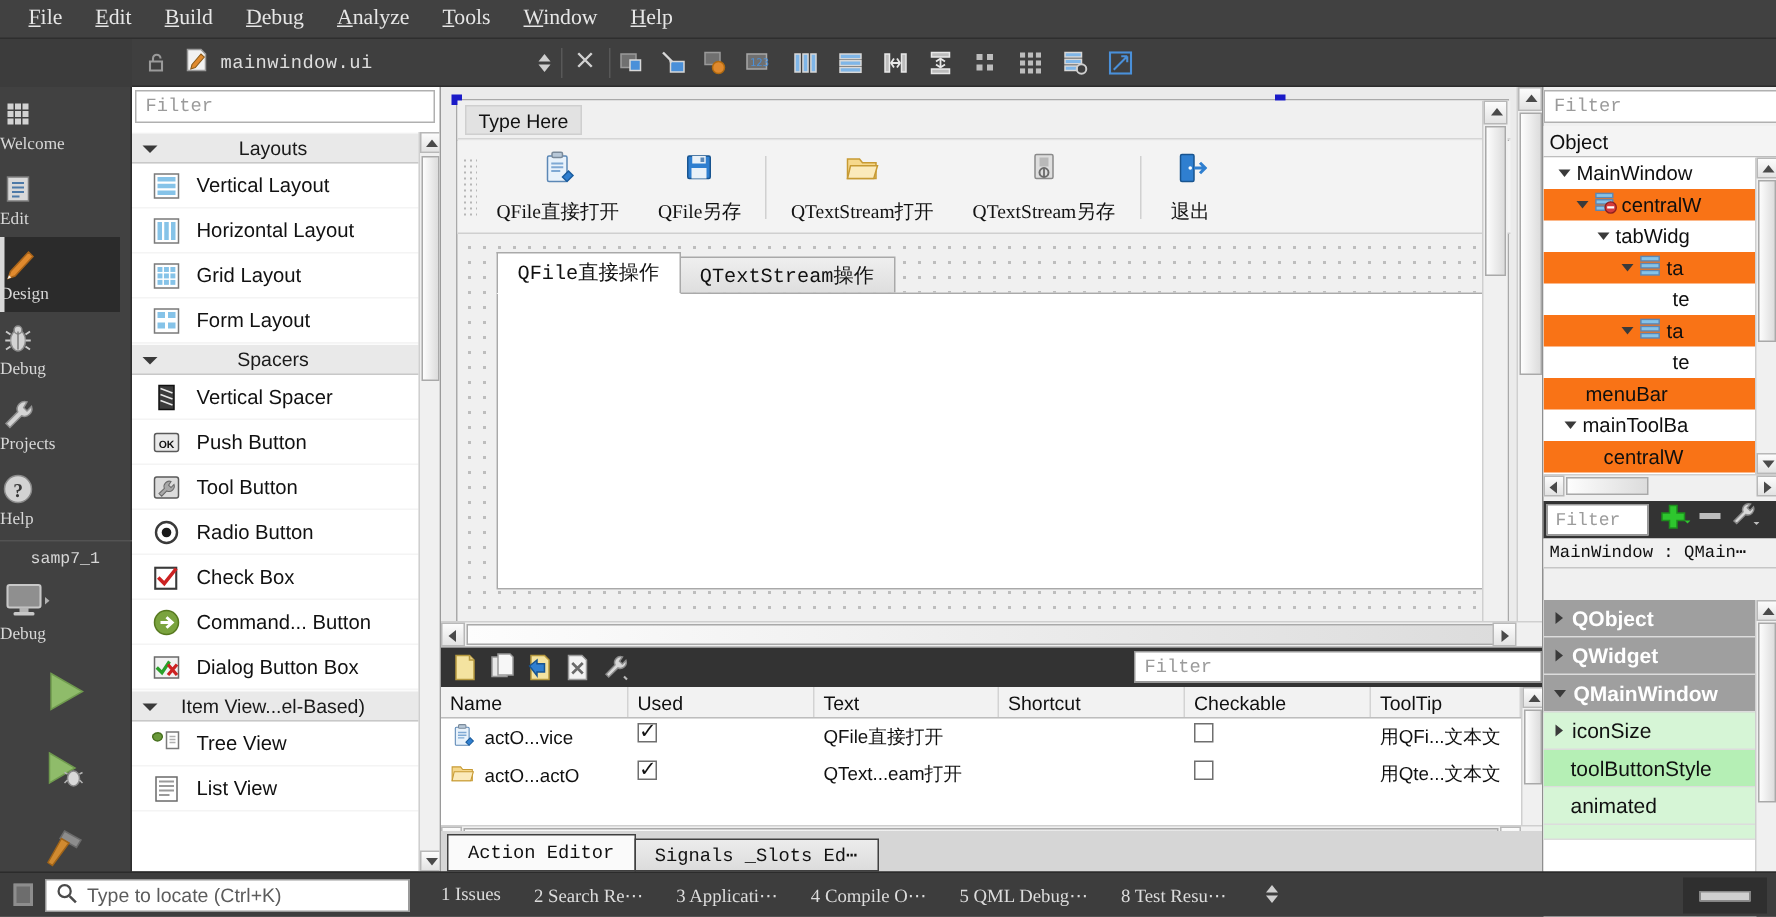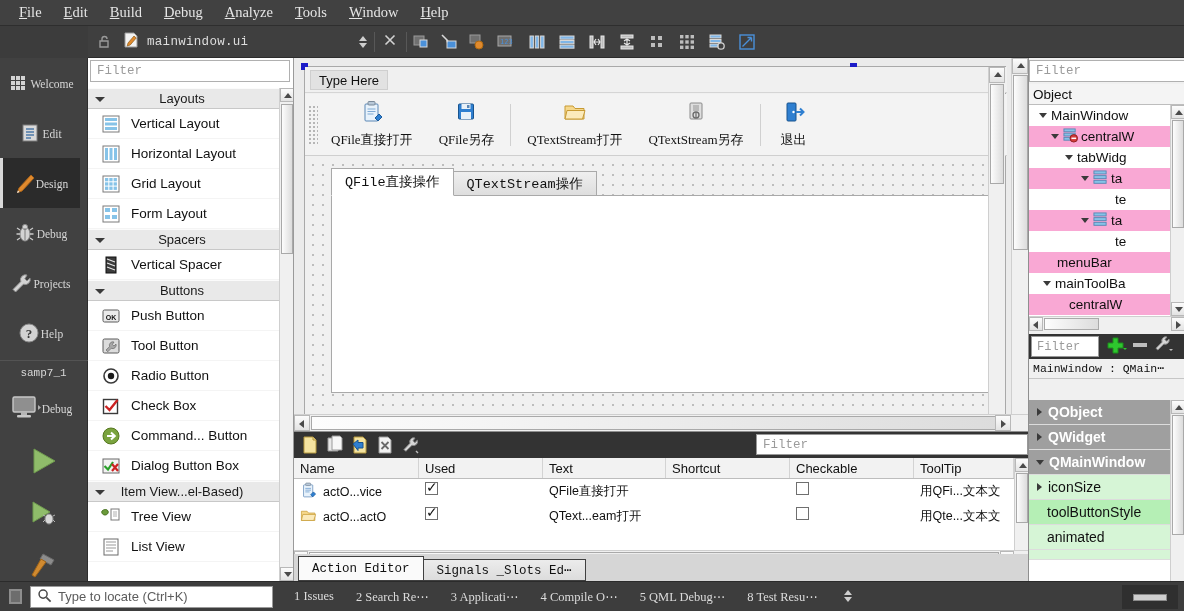--- a/index.html
+++ b/index.html
@@ -75,21 +75,21 @@
 
   
   .modebar {
     position: absolute; left: 0; top: 58px; width: 88px; height: 523px;
     background: #414141;
     border-right: 1px solid #2d2d2d;
   }
   .mode {
     position: relative;
     width: 80px; height: 50px;
-    display: flex; flex-direction: row; align-items: center; justify-content: center;
+    display: flex; flex-direction: column; align-items: flex-start; justify-content: center;
     cursor: default;
   }
   .mode.active { background: #2b2b2b; }
   .mode.active::before {
     content: ''; position: absolute; left: 0; top: 0; width: 3px; height: 100%;
     background: #d8d8d8;
   }
   .mode-label {
     color: #d7d7d7; font-size: 11.5px;
     font-family: "Liberation Serif", serif;
@@ -371,21 +371,21 @@
   }
   .oi-tree {
     position: absolute; left: 0; top: 47px; width: 142px; height: 211px;
     background: #fff; overflow: hidden;
   }
   .oi-row {
     height: 21px; display: flex; align-items: center;
     font-size: 13.5px; color: #0f0f0f;
     white-space: nowrap; overflow: hidden;
   }
-  .oi-row.alt { background: #f9a8d4; }
+  .oi-row.alt { background: #f97316; }
   .oi-tri {
     width: 0; height: 0; flex: 0 0 auto; margin-right: 4px;
     border-left: 4.5px solid transparent; border-right: 4.5px solid transparent;
     border-top: 5px solid #3a3a3a;
   }
   .oi-vscroll {
     position: absolute; right: 0; top: 47px; width: 14px; height: 211px;
     background: #f0f0f0; border-left: 1px solid #cfcfcf;
   }
   .oi-hscroll {
@@ -826,24 +826,20 @@
           <svg width="22" height="22" viewBox="0 0 22 22">
             <rect x="6" y="3" width="10" height="16" fill="#3c3c3c" stroke="#111"></rect>
             <g stroke="#e8e8e8" stroke-width="1.1">
               <path d="M7 5l8 3M7 9l8 3M7 13l8 3"></path>
             </g>
           </svg>
         </span>
         <span>Vertical Spacer</span>
       </div>
 
-      <div class="wb-cat">
-        <span class="tri"></span>
-        <span class="ctext">Buttons</span>
-      </div>
       <div class="wb-item">
         <span class="wb-ico">
           <svg width="22" height="22" viewBox="0 0 22 22">
             <rect x="3" y="5" width="16" height="12" rx="1.5" fill="#eaeaea" stroke="#5a5a5a"></rect>
             <text x="11" y="14.5" font-size="7" text-anchor="middle" fill="#111" font-family="sans-serif" font-weight="bold">OK</text>
           </svg>
         </span>
         <span>Push Button</span>
       </div>
       <div class="wb-item">

